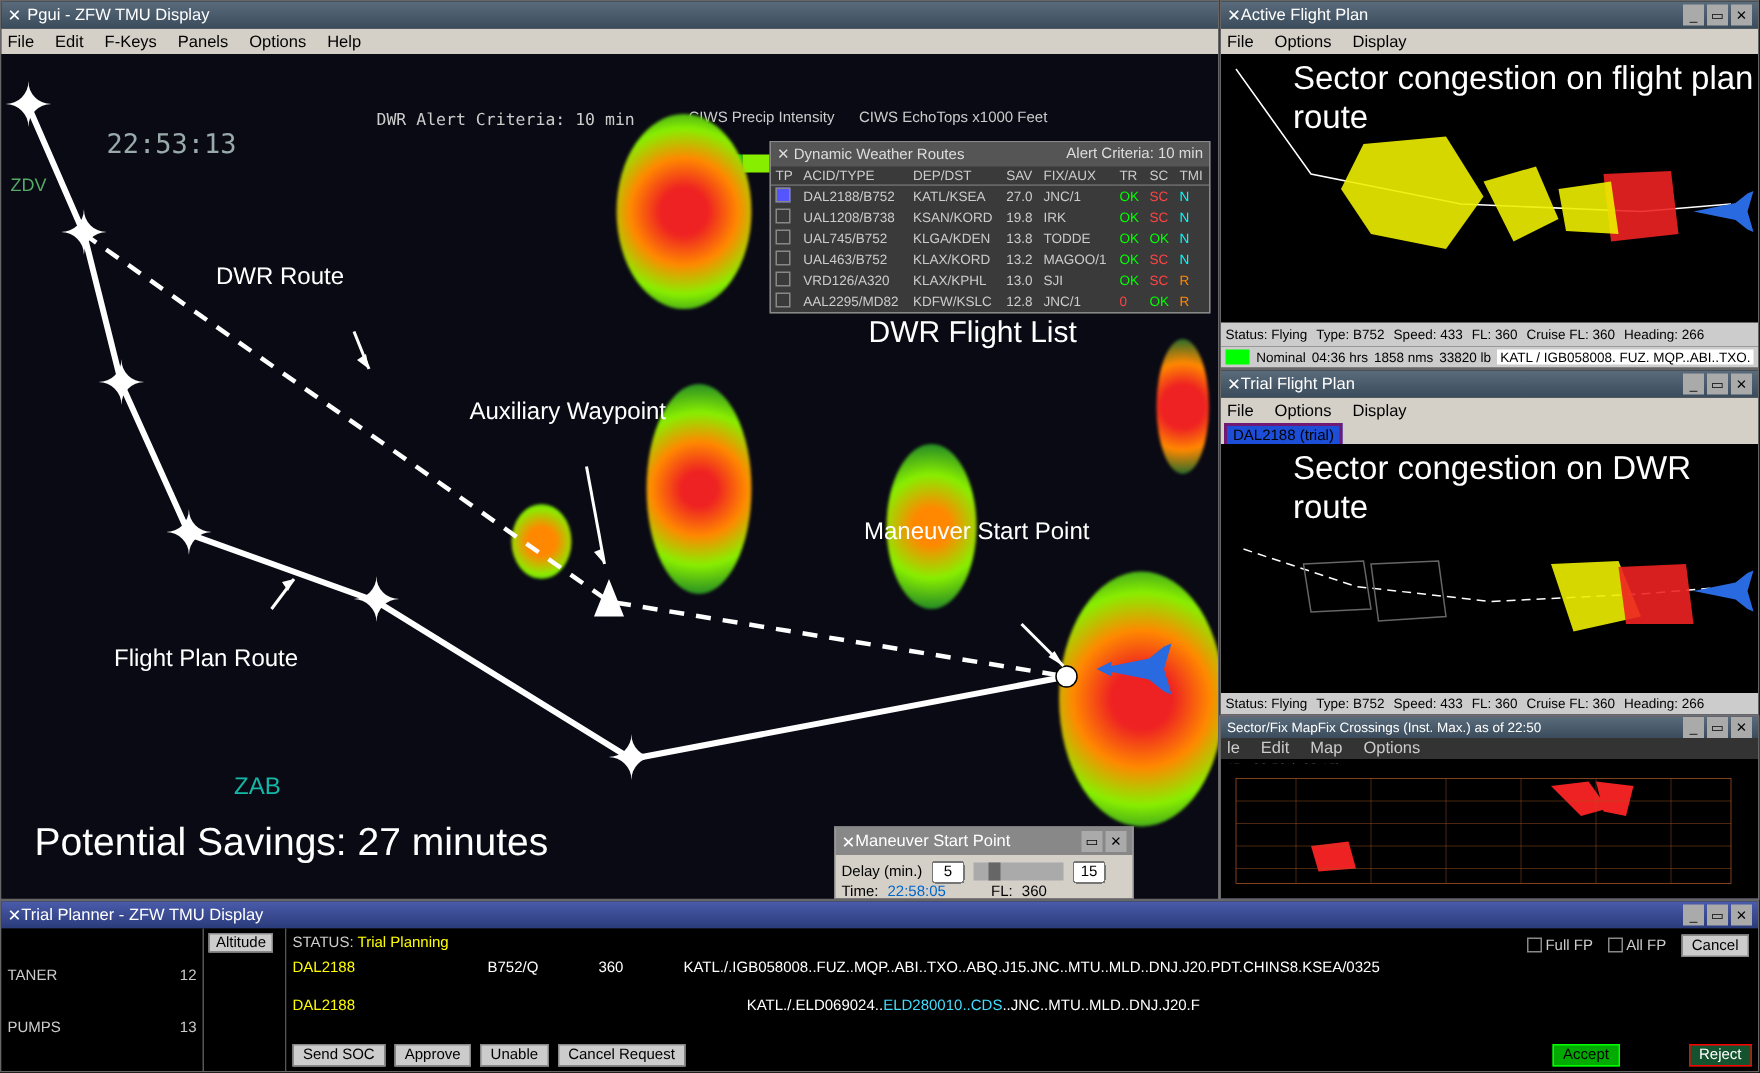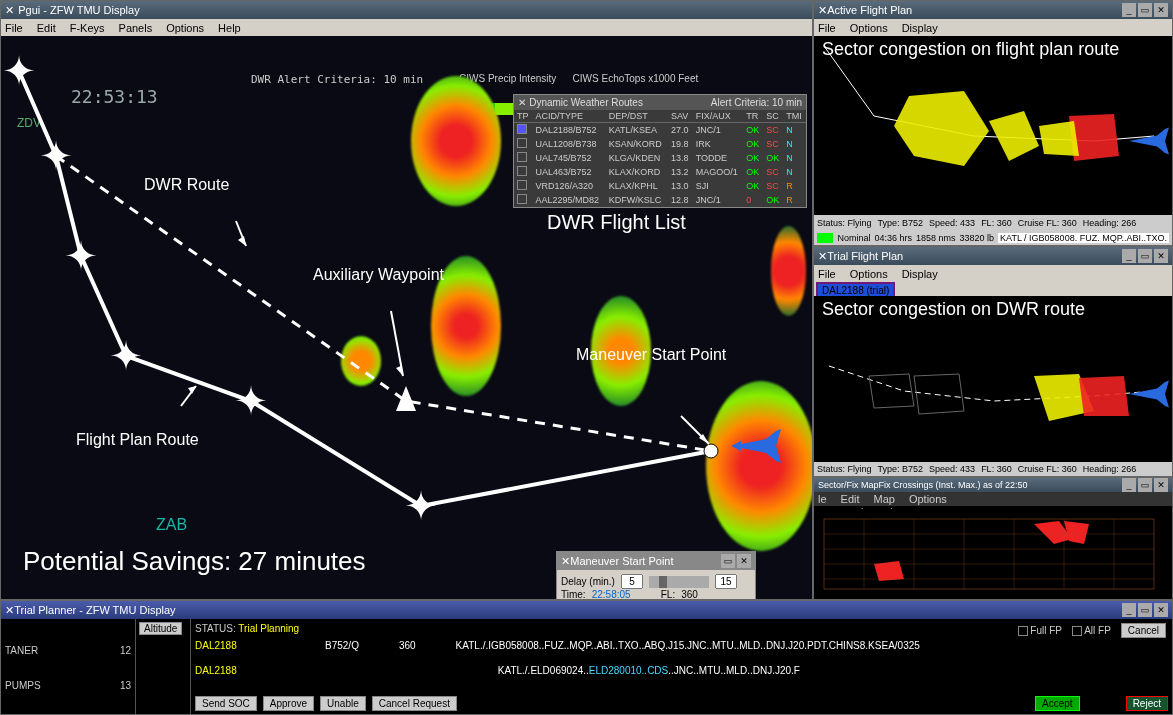--- a/index.html
+++ b/index.html
@@ -82,21 +82,21 @@
 #trial-planner .main { flex:1; background:#000; color:#fff; font-family:monospace; font-size:10px; padding:4px; position:relative; }
 #trial-planner .statline { color:#ccc; }
 #trial-planner .yellow { color:#ff0; }
 #trial-planner .cyan { color:#4df; }
 #trial-planner .btnrow { position:absolute; bottom:3px; left:4px; right:4px; display:flex; gap:6px; align-items:center;}
 #trial-planner .btn { background:#ccc; color:#000; padding:1px 6px; font-size:10px; border:1px solid #888; cursor:pointer;}
 #trial-planner .btn.green { background:#0a0; color:#000; border:1px solid #0f0;}
 #trial-planner .btn.red { background:#14532d; color:#fff; border:1px solid #f00;margin-left:40px;}
 #trial-planner .fp-opts { position:absolute; top:4px; right:6px; font-size:10px; color:#ccc; display:flex; gap:10px; align-items:center;}
 #trial-planner .chk { width:10px; height:10px; border:1px solid #888; display:inline-block; vertical-align:middle;}
-.overlay-text { position:absolute; color:#fff; font-size:18px; }
+.overlay-text { position:absolute; color:#fff; font-size:22px;margin-left:40px; }
 
 
 .plane { position:absolute; width:0; height:0; }
 .plane svg { position:absolute; }
 
 
 .wx { position:absolute; border-radius:50%; filter:blur(1px); }
 
 
 .star { position:absolute; color:#fff; font-size:40px; line-height:0; transform:translate(-50%,-50%); }
@@ -142,21 +142,21 @@
           <span class="swatch" style="background:#44a;color:#fff;text-align:center;font-size:8px;">25</span>
           <span class="swatch" style="background:#66c;color:#fff;text-align:center;font-size:8px;">30</span>
           <span class="swatch" style="background:#8af;color:#000;text-align:center;font-size:8px;">35</span>
           <span class="swatch" style="background:#cdf;color:#000;text-align:center;font-size:8px;">40</span>
         </div>
       </div>
     </div>
 
     <div class="clock">22:53:13</div>
 
-    <div style="position:absolute;left:16px;top:80px;color:#5a6;font-size:12px;">ZDV</div>
+    <div style="position:absolute;left:6px;top:80px;color:#5a6;font-size:12px;">ZDV</div>
     <div style="position:absolute;left:155px;top:480px;color:#14b8a6;font-size:16px;">ZAB</div>
 
     <div class="wx" style="left:410px;top:40px;width:90px;height:130px;background:radial-gradient(circle,#e22 20%,#f80 45%,#8e0 70%,#063 100%);"></div>
     <div class="wx" style="left:430px;top:220px;width:70px;height:140px;background:radial-gradient(circle,#e22 15%,#f80 40%,#8e0 65%,#063 100%);"></div>
     <div class="wx" style="left:590px;top:260px;width:60px;height:110px;background:radial-gradient(circle,#f80 20%,#8e0 55%,#063 100%);"></div>
     <div class="wx" style="left:705px;top:345px;width:110px;height:170px;background:radial-gradient(circle,#e22 20%,#f80 45%,#8e0 70%,#063 100%);"></div>
     <div class="wx" style="left:340px;top:300px;width:40px;height:50px;background:radial-gradient(circle,#f80 30%,#8e0 70%,#063 100%);"></div>
     <div class="wx" style="left:770px;top:190px;width:35px;height:90px;background:radial-gradient(circle,#e22 30%,#f80 60%,#063 100%);"></div>
 
     <svg width="813" height="565" style="position:absolute;left:0;top:0;pointer-events:none;">
@@ -192,21 +192,21 @@
     <div class="plane" style="left:735px;top:395px;">
       <svg width="60" height="50" viewBox="0 0 60 50" style="left:-10px;top:-10px;">
           <polygon points="5,25 40,18 50,10 55,8 50,25 55,42 50,40 40,32 5,25 15,20 15,30" fill="#2a6ae0"></polygon>
         </svg>
     </div>
 
     <div class="small-label" style="left:143px;top:140px;">DWR Route</div>
     <div class="small-label" style="left:75px;top:395px;">Flight Plan Route</div>
     <div class="small-label" style="left:312px;top:230px;">Auxiliary Waypoint</div>
     <div class="small-label" style="left:575px;top:310px;text-align:center;"><span>Maneuver Start Point</span></div>
-    <div class="small-label" style="left:546px;top:175px;font-size:20px;">DWR Flight List</div>
+    <div class="small-label" style="left:578px;top:175px;font-size:20px;">DWR Flight List</div>
     <div class="big-label" style="left:22px;top:510px;font-size:26px;">Potential Savings: 27 minutes</div>
 
     <div id="dwr-panel">
       <div class="hdr">
         <span>✕ <span>Dynamic Weather Routes</span></span>
         <span>Alert Criteria: 10 min</span>
       </div>
       <table>
         <tbody>
             <tr>

